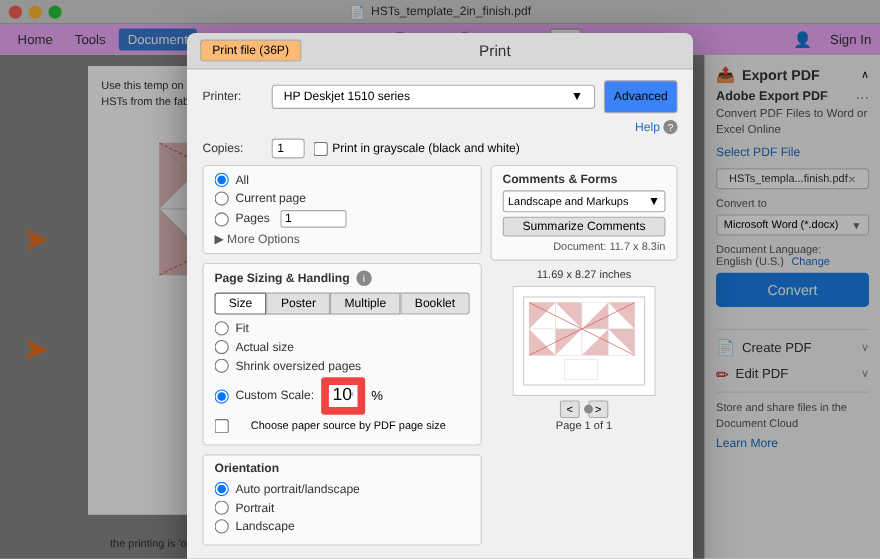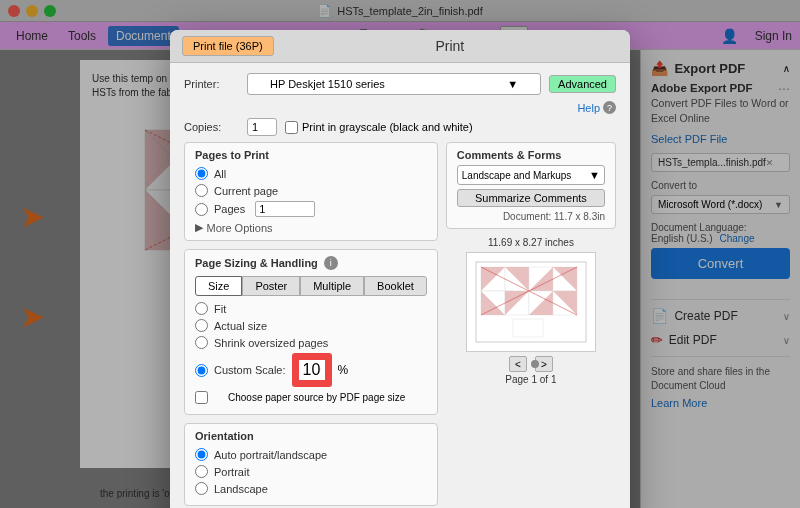--- a/index.html
+++ b/index.html
@@ -35,42 +35,42 @@
     .pdf-instruction { position: absolute; top: 8px; left: 20px; font-size: 10px; color: #333; max-width: 280px; line-height: 1.4; }
 
     
     .right-panel { width: 160px; background: #f5f5f5; border-left: 1px solid #ccc; padding: 10px 10px; overflow-y: auto; }
     .panel-section { margin-bottom: 12px; }
     .panel-header { display: flex; align-items: center; justify-content: space-between; margin-bottom: 6px; }
     .panel-title { font-size: 13px; font-weight: 600; color: #333; }
     .panel-subtitle { font-size: 10.5px; color: #555; line-height: 1.4; margin-bottom: 8px; }
     .panel-link { font-size: 11px; color: #1a6fc4; cursor: pointer; margin-bottom: 8px; display: block; }
     .panel-label { font-size: 10px; color: #555; margin-bottom: 4px; }
-    .panel-input-box { border: 1px solid #ccc; border-radius: 3px; padding: 3px 6px; font-size: 10px; background: white; width: 100%; margin-bottom: 8px; display: flex; align-items: center; justify-content: flex-start; }
+    .panel-input-box { border: 1px solid #ccc; border-radius: 3px; padding: 3px 6px; font-size: 10px; background: white; width: 100%; margin-bottom: 8px; display: flex; align-items: center; justify-content: center; }
     .panel-select { border: 1px solid #ccc; border-radius: 3px; padding: 3px 6px; font-size: 10px; background: white; width: 100%; margin-bottom: 8px; display: flex; align-items: center; justify-content: space-between; }
     .convert-btn { background: #1a7ee8; color: white; border: none; border-radius: 4px; width: 100%; padding: 8px 0; font-size: 13px; font-weight: 500; cursor: pointer; margin-bottom: 12px; }
     .divider { border: none; border-top: 1px solid #ddd; margin: 8px 0; }
     .panel-action { display: flex; align-items: center; gap: 6px; margin-bottom: 8px; cursor: pointer; }
     .action-label { font-size: 12px; color: #333; flex: 1; }
     .chevron { font-size: 10px; color: #888; }
     .panel-bottom-text { font-size: 10px; color: #555; line-height: 1.4; margin-top: 8px; }
     .learn-more { font-size: 11px; color: #1a6fc4; cursor: pointer; display: block; margin-top: 4px; }
 
     
     .dialog-overlay { position: absolute; top: 0; left: 0; right: 0; bottom: 0; background: rgba(0,0,0,0.3); display: flex; align-items: flex-start; justify-content: center; padding-top: 30px; z-index: 100; }
     .print-dialog { background: #f0f0f0; border-radius: 8px; width: 460px; box-shadow: 0 10px 40px rgba(0,0,0,0.4); overflow: hidden; }
     .dialog-header { background: #d8d8d8; border-bottom: 1px solid #bbb; padding: 6px 12px; display: flex; align-items: center; gap: 8px; }
     .dialog-tab { padding: 3px 10px; font-size: 11px; border-radius: 3px; cursor: pointer; background: #c0c0c0; border: 1px solid #aaa; }
     .dialog-tab.active { background: #fdba74; }
     .dialog-title { font-size: 14px; font-weight: 500; color: #333; text-align: center; flex: 1; }
     .dialog-body { padding: 10px 14px; }
     .dialog-row { display: flex; align-items: center; gap: 8px; margin-bottom: 6px; }
     .dialog-label { font-size: 11px; color: #333; min-width: 55px; }
-    .dialog-select { flex: 1; border: 1px solid #aaa; border-radius: 3px; padding: 2px 22px; font-size: 11px; background: white; display: flex; align-items: center; justify-content: space-between; height: 22px; }
-    .dialog-advanced-btn { border: 1px solid #aaa; border-radius: 3px; padding: 2px 8px; font-size: 11px; background: #86efac; cursor: pointer; height: 18px; }
+    .dialog-select { flex: 1; border: 1px solid #aaa; border-radius: 3px; padding: 2px 10px; font-size: 11px; background: white; display: flex; align-items: center; justify-content: space-between; height: 22px; }
+    .dialog-advanced-btn { border: 1px solid #aaa; border-radius: 3px; padding: 2px 8px; font-size: 11px; background: #3b82f6; cursor: pointer; height: 30px; }
     .dialog-help { font-size: 11px; color: #1a6fc4; cursor: pointer; margin-left: auto; display: flex; align-items: center; gap: 3px; }
     
     .dialog-section { border: 1px solid #ccc; border-radius: 4px; padding: 6px 10px; margin-bottom: 8px; background: #fafafa; }
     .dialog-section-title { font-size: 11px; font-weight: 600; color: #333; margin-bottom: 6px; }
     .radio-row { display: flex; align-items: center; gap: 6px; margin-bottom: 4px; }
     .radio-label { font-size: 11px; color: #333; }
     .more-options { font-size: 11px; color: #555; cursor: pointer; display: flex; align-items: center; gap: 3px; margin-top: 2px; }
     
     .two-col { display: flex; gap: 8px; }
     .col-left { flex: 1; }
@@ -309,21 +309,20 @@
             <input type="checkbox" style="">
             <span>Print in grayscale (black and white)</span>
           </label>
         </div>
 
         <div class="two-col">
 
           <div class="col-left">
 
             <div class="dialog-section">
-              <div class="dialog-section-title">Pages to Print</div>
               <div class="radio-row">
                 <input type="radio" name="pages" checked="" style="">
                 <span class="radio-label">All</span>
               </div>
               <div class="radio-row">
                 <input type="radio" name="pages" style="">
                 <span class="radio-label">Current page</span>
               </div>
               <div class="radio-row">
                 <input type="radio" name="pages" style="">

